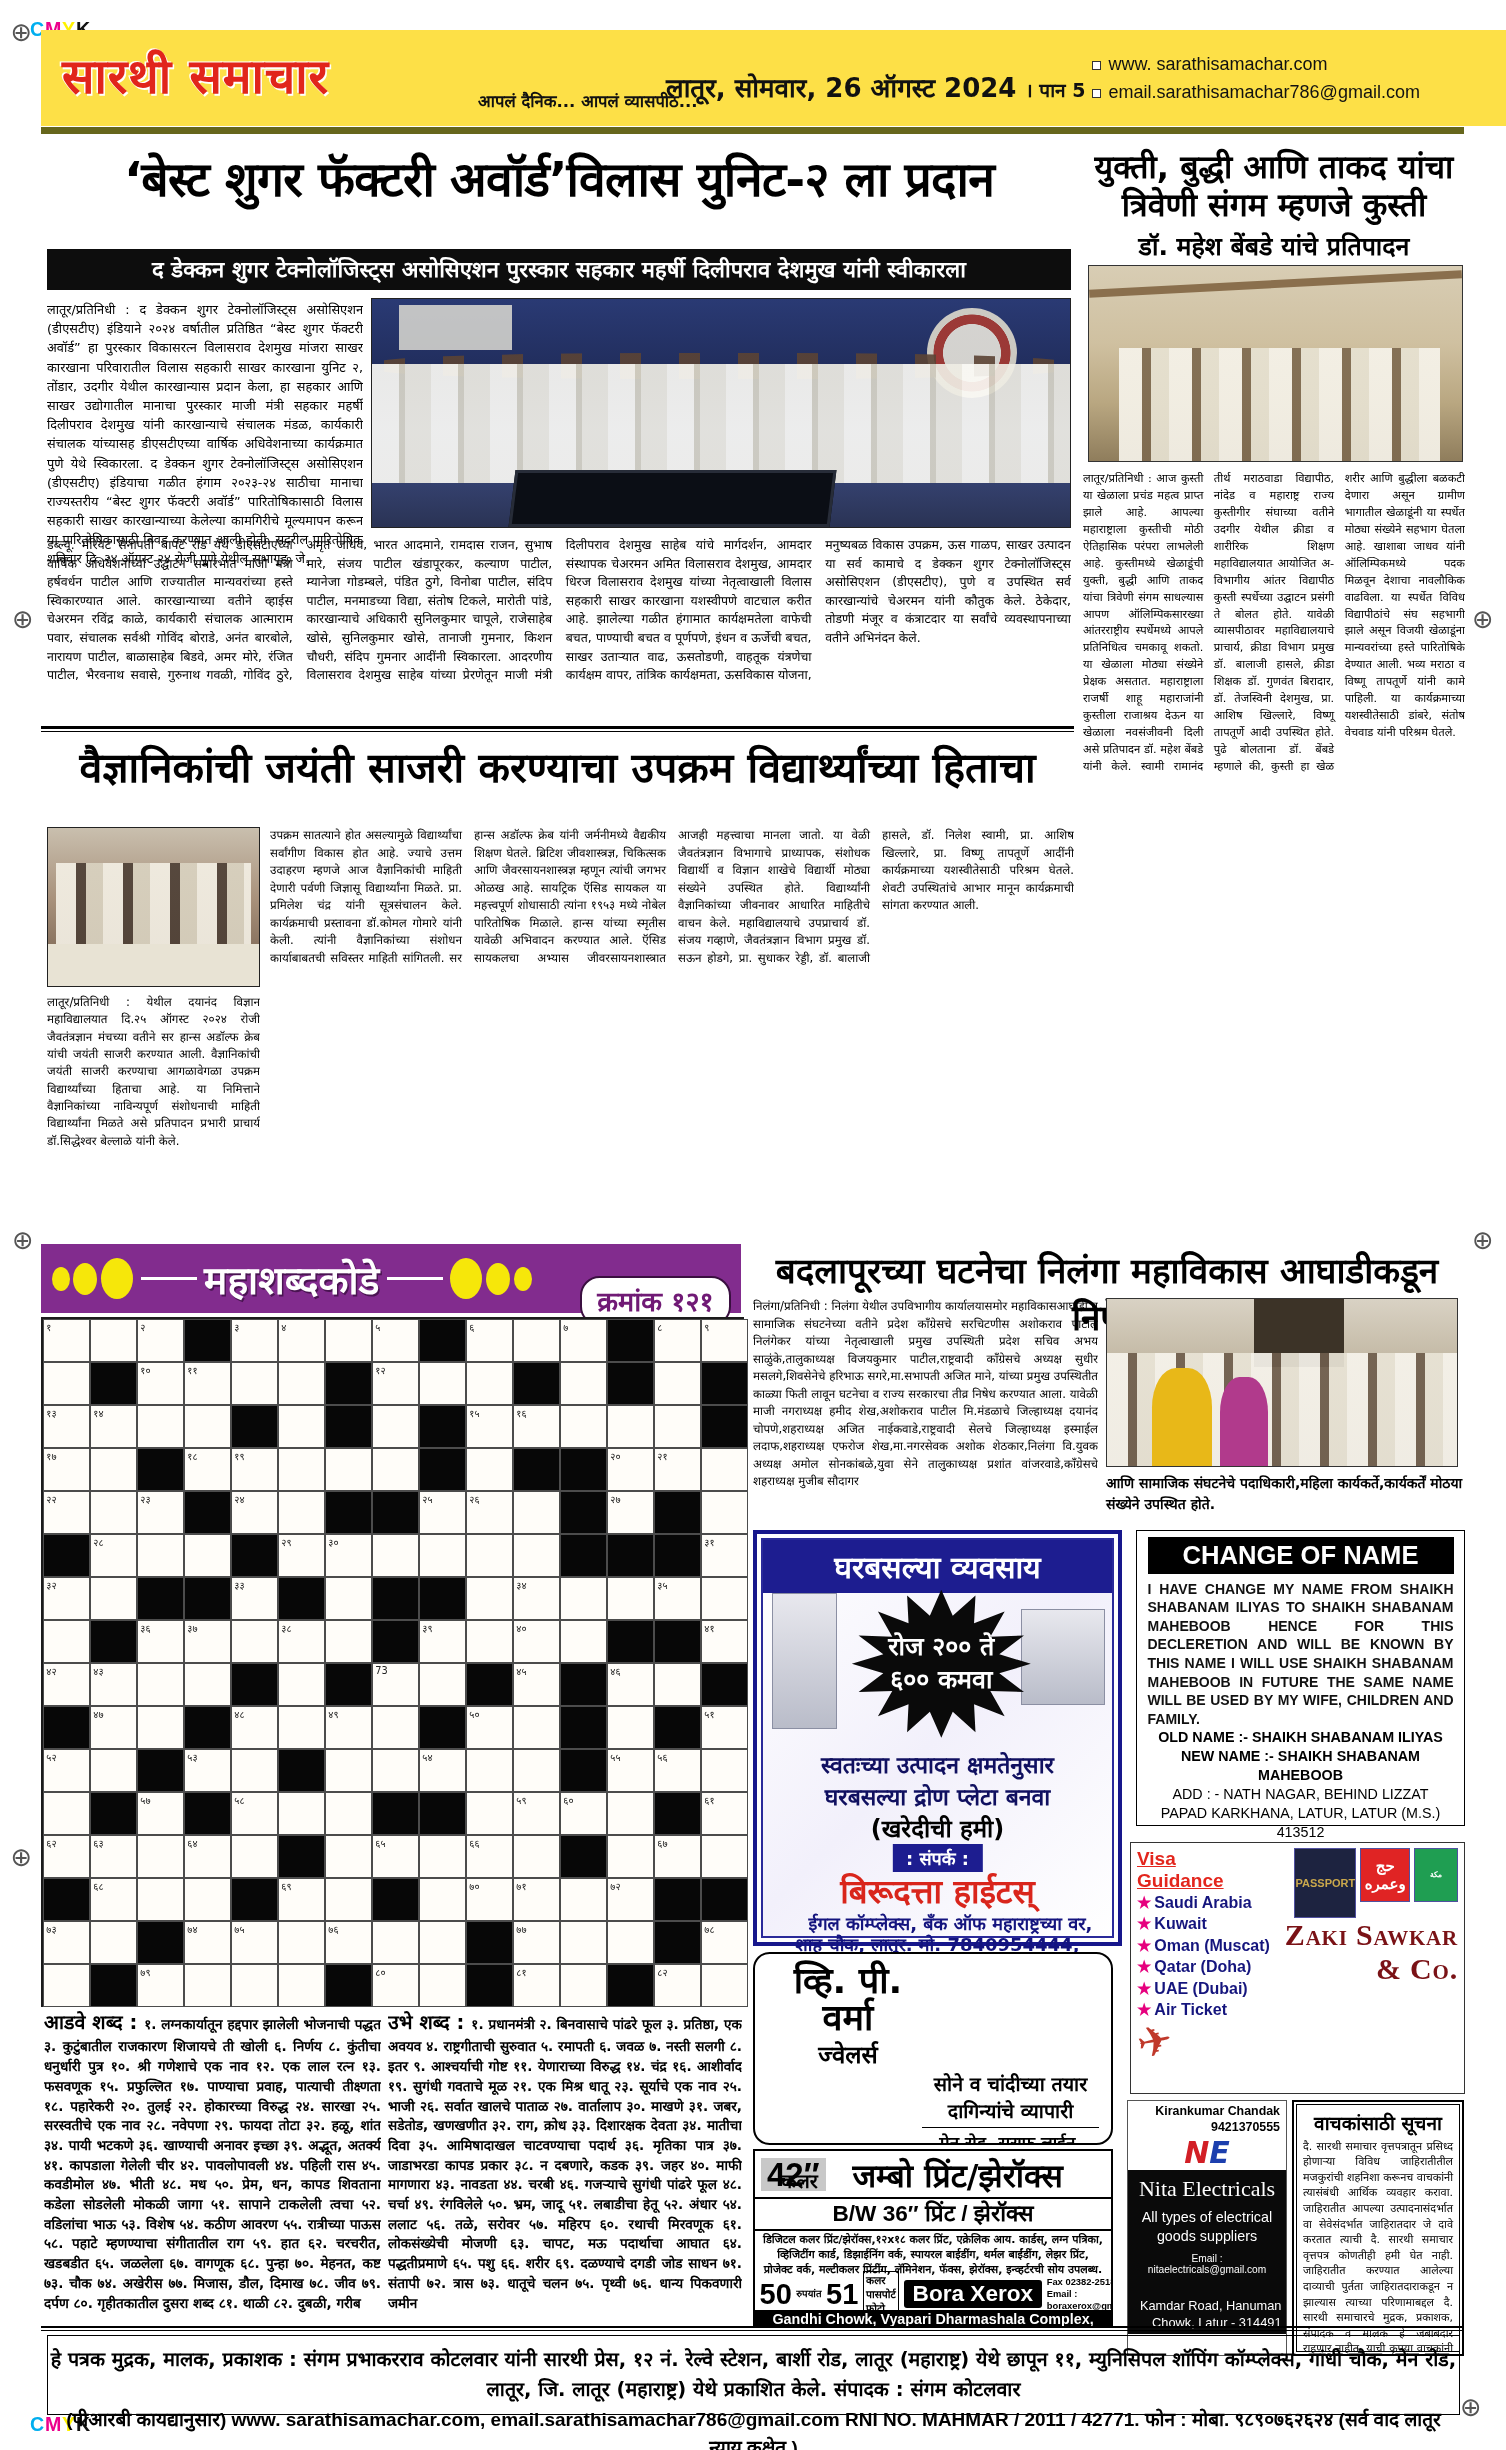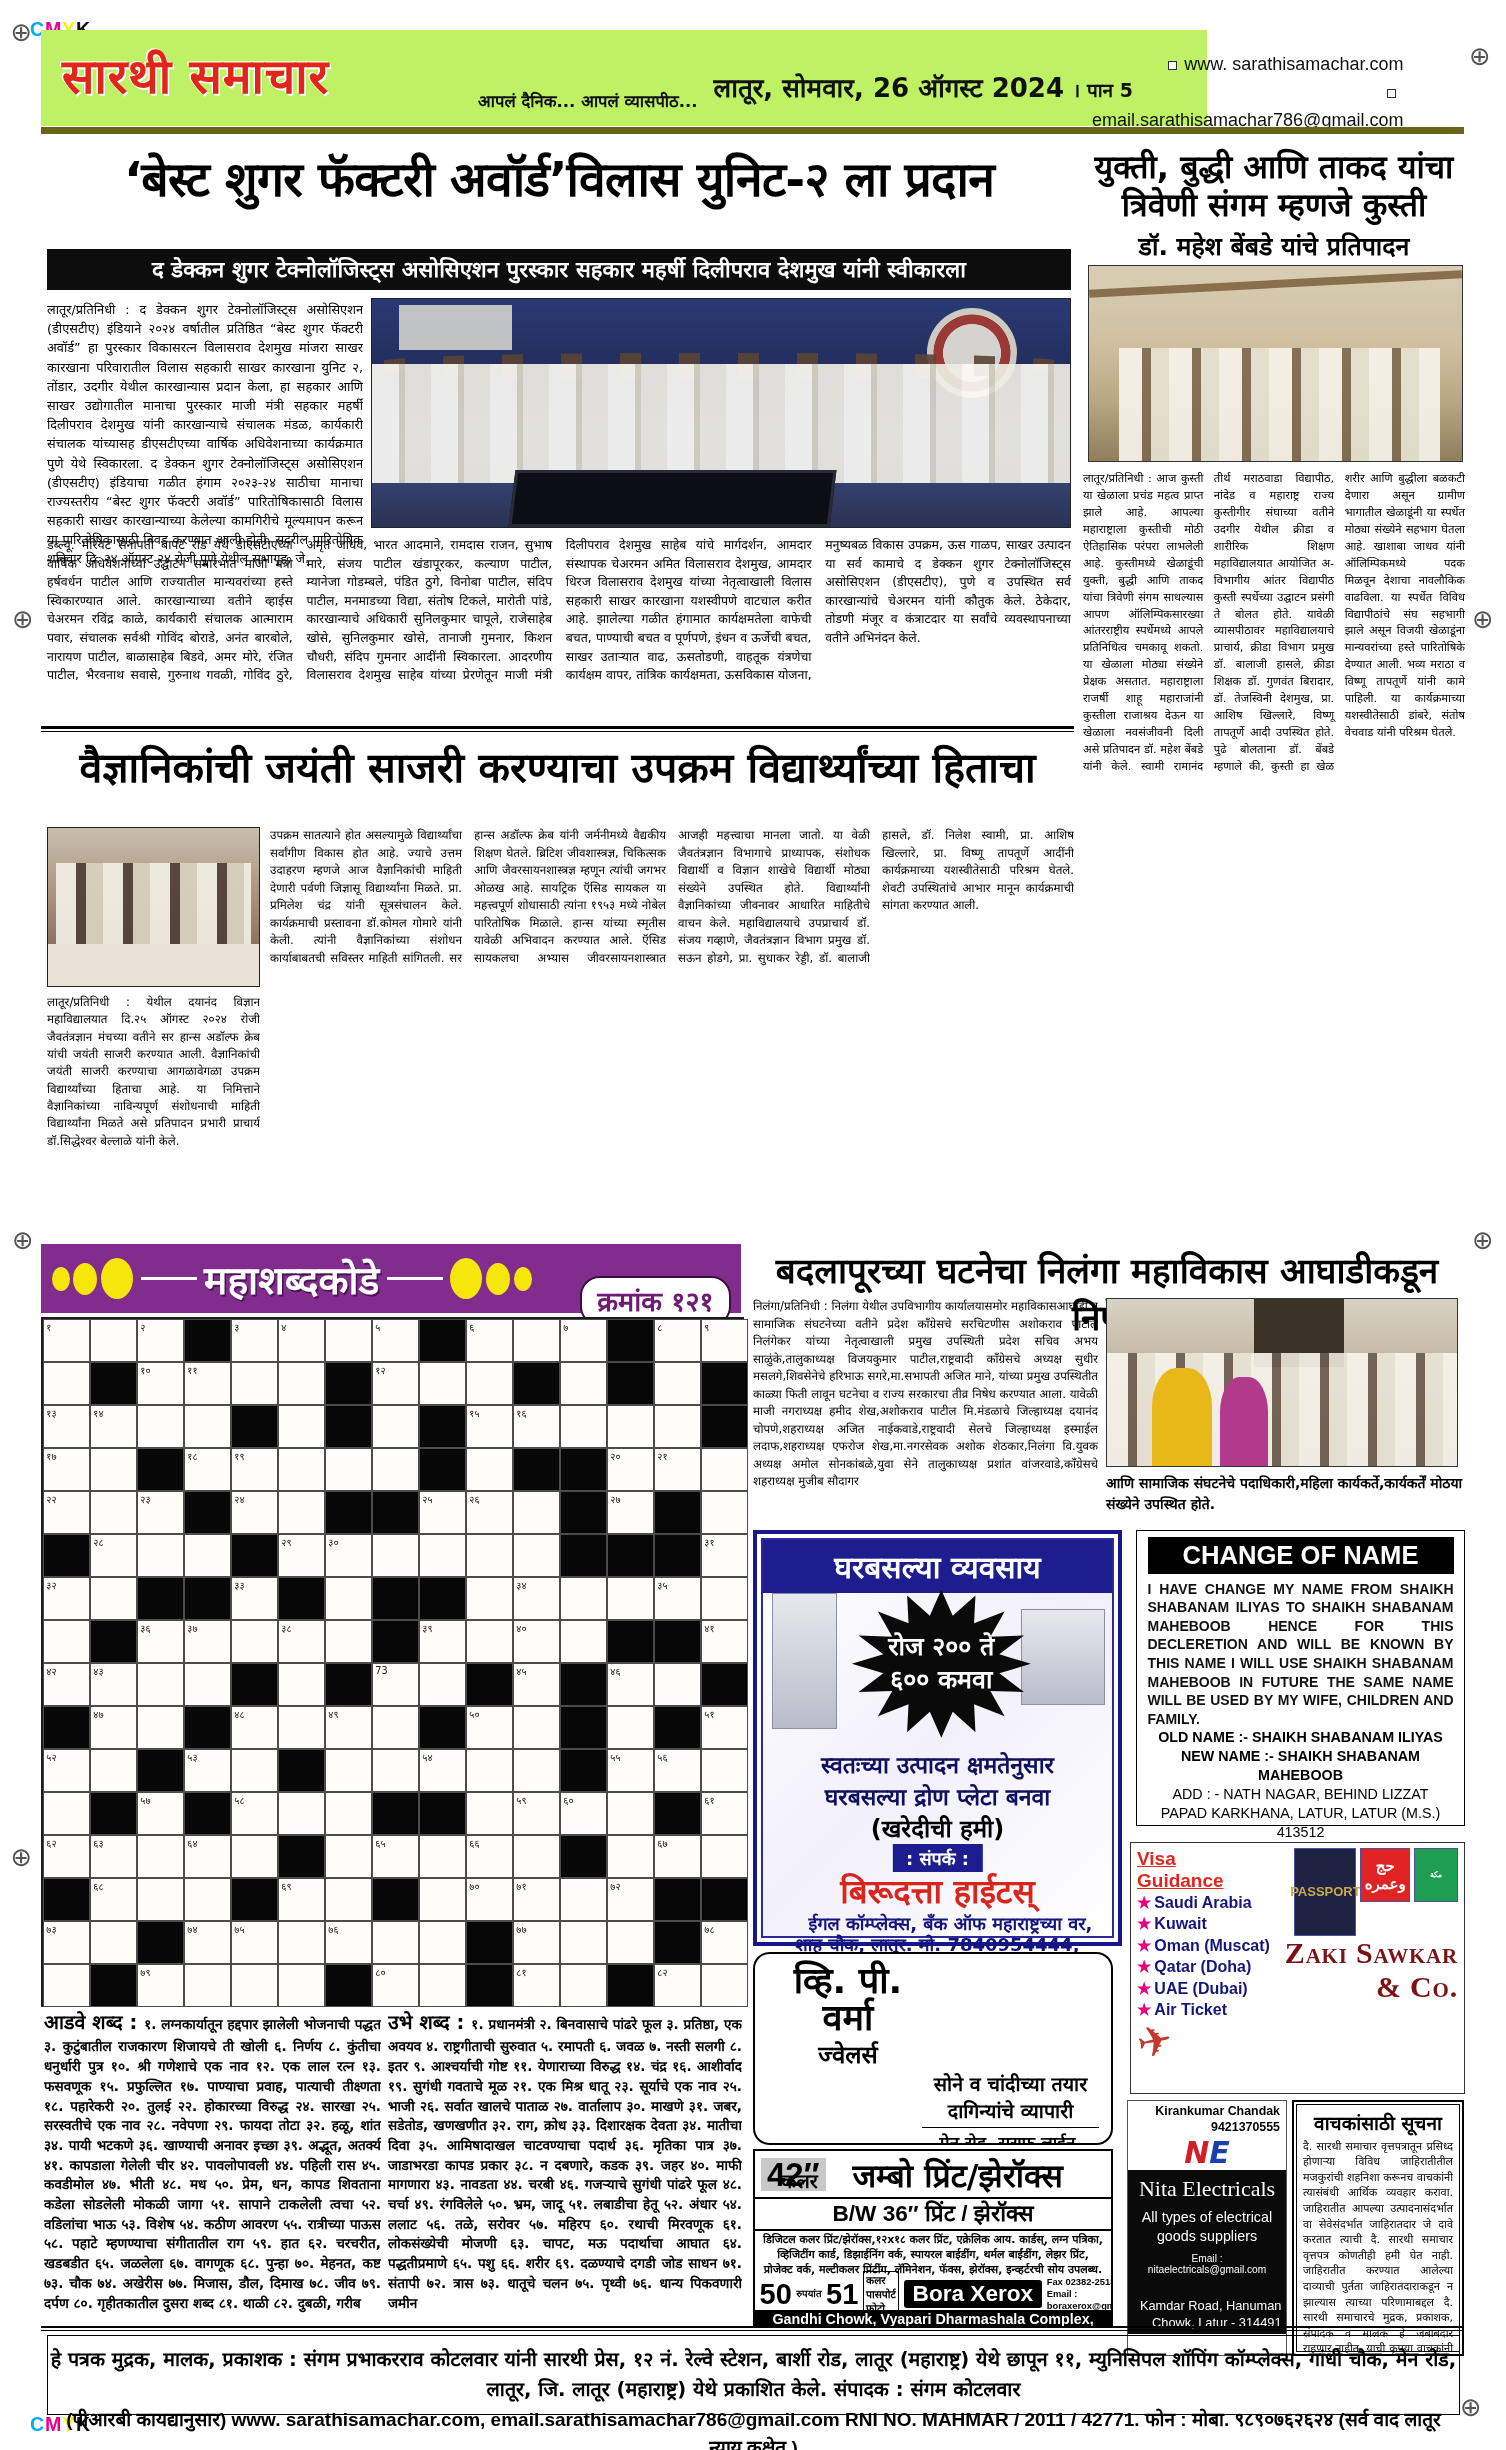--- a/index.html
+++ b/index.html
@@ -6,21 +6,21 @@
   html,body { background:#e8e8e8; }
   body { font-family:"DejaVu Sans", sans-serif; }
   #page { position:relative; width:1506px; height:2450px; background:#ffffff; margin:0 auto; overflow:hidden; }
 
   .abs { position:absolute; }
   .regmark { position:absolute; font-size:25.6px; color:#555; line-height:1; }
   .cmyk { position:absolute; font-weight:700; font-size:19.6px; font-family:"Liberation Sans", sans-serif; letter-spacing:0.8px; }
   .cmyk .c{color:#00aeef}.cmyk .m{color:#ec008c}.cmyk .y{color:#fff200}.cmyk .k{color:#111}
 
   
-  #header { left:41px; top:30px; width:1166px; height:96px; background:#bef264;text-align:right; }
+  #header { left:41px; top:30px; width:1465px; height:96px; background:#fde047; }
   #masthead { position:absolute; left:21px; top:12px; font-size:48px; font-weight:800; color:#e1251b; text-shadow:1.5px 1.5px 0 #fff, -1.5px -1.5px 0 #fff; letter-spacing:0.8px; }
   #tagline { position:absolute; left:437px; top:59px; font-size:16.6px; font-weight:700; color:#111; }
   #dateline { position:absolute; left:625px; top:39px; width:467px; font-size:26px; font-weight:800; color:#111; }
   #dateline .pg { font-size:19px; font-weight:700; }
   #head-links { position:absolute; left:1051px; top:21px; font-size:18px; color:#111; font-family:"Liberation Sans", sans-serif; line-height:1.55; }
   #head-links .bullet { display:inline-block; width:9px; height:9px; border:1.5px solid #333; margin-right:7.5px; vertical-align:middle; background:#fff; }
   #head-rule { left:41px; top:127px; width:1423px; height:6.8px; background:#66661c; }
 
   
   #lead-headline { left:41px; top:145px; width:1036px; text-align:center; font-size:48px; font-weight:800; color:#000; letter-spacing:-0.8px; }
@@ -102,21 +102,21 @@
   .con-line { text-align:center; font-size:14.3px; font-weight:700; line-height:1.32; }
   .con-line.normal { font-weight:400; }
   
   #ad-zaki { left:1130px; top:1842px; width:335px; height:252px; border:1.5px solid #333; background:#fff; padding:4.5px 6px; overflow:hidden; }
   #zaki-visa { color:#e3261d; font-size:19px; font-weight:700; text-decoration:underline; font-family:"Liberation Sans", sans-serif; }
   .zaki-item { color:#15157d; font-size:16px; font-weight:700; font-family:"Liberation Sans", sans-serif; line-height:1.35; white-space:nowrap; }
   .zaki-item .star { color:#e6007e; margin-right:3px; }
   #zaki-left { float:left; width:119px; }
   #zaki-logos { float:right; width:202px; display:flex; flex-wrap:wrap; gap:3.8px; justify-content:flex-end; }
   .zlogo { border:1.5px solid #5050a0; display:flex; align-items:center; justify-content:center; text-align:center; font-family:"Liberation Sans", sans-serif; font-weight:700; }
-  #z-pass { width:62px; height:88px; background:#1d2340; color:#caa84c; font-size:13px; }
+  #z-pass { width:62px; height:70px; background:#1d2340; color:#caa84c; font-size:11px; }
   #z-haj { width:50px; height:54px; background:#e02424; color:#fff; font-size:15px; }
   #z-mosque { width:44px; height:54px; background:#1f9e52; color:#fff; font-size:7.5px; }
   #zaki-plane { clear:left; float:left; font-size:42px; color:#c0392b; transform:rotate(-12deg); margin-top:-4.5px; }
   #zaki-brand { text-align:right; font-size:30px; font-weight:800; color:#7a1216; font-variant:small-caps; letter-spacing:0.8px; font-family:"Liberation Serif", serif; }
   
   #ad-verma { left:753px; top:1952px; width:360px; height:193px; border:2.3px solid #000; border-radius:16.6px; background:#fff; padding:7.5px 12px; overflow:hidden; }
   #verma-name { float:left; width:162px; text-align:center; }
   #verma-n1 { font-size:36px; font-weight:800; line-height:1.05; }
   #verma-n2 { font-size:24px; font-weight:800; }
   #verma-right { float:right; width:177px; text-align:center; }

